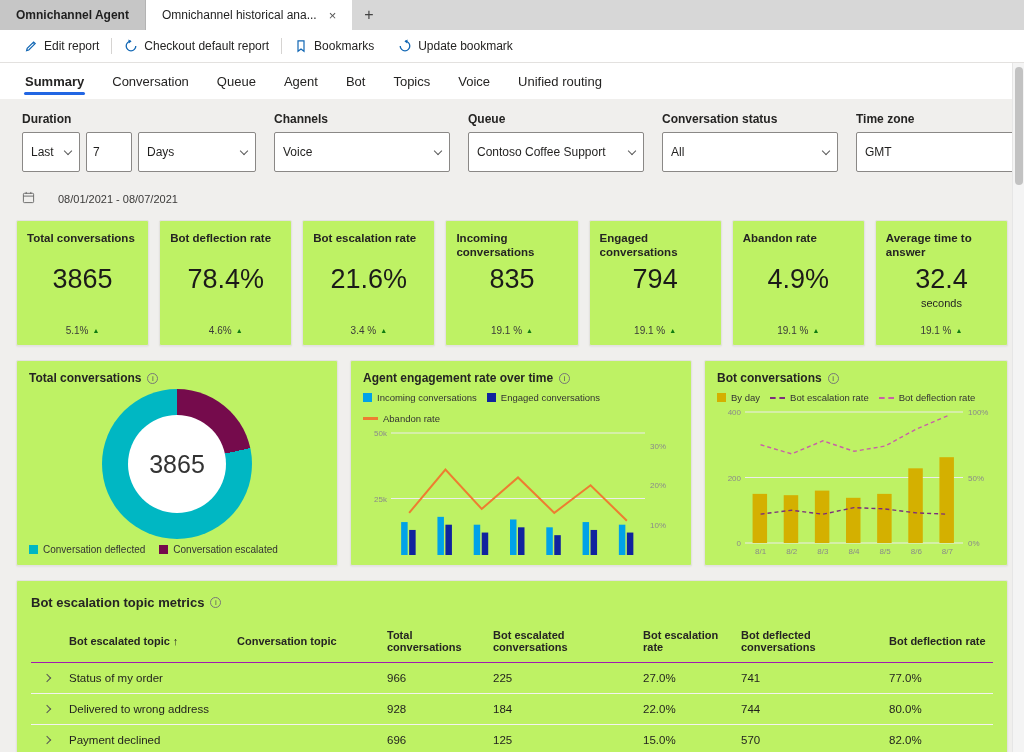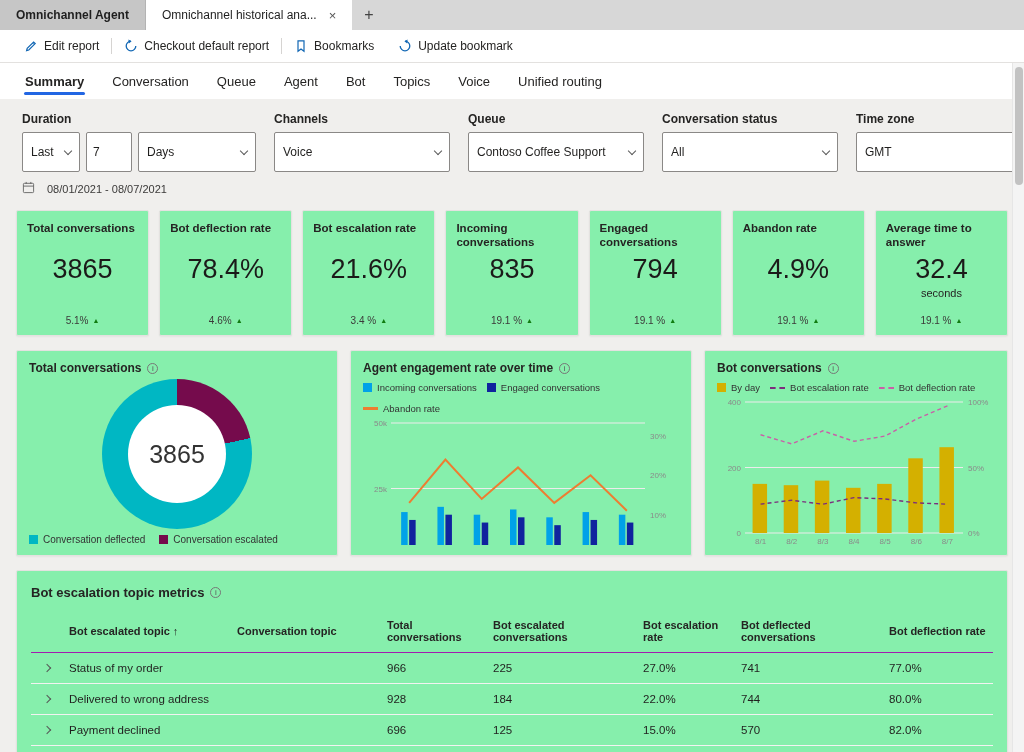--- a/index.html
+++ b/index.html
@@ -31,25 +31,25 @@
   .filters { padding:13px 22px 0; }
   .filter-row { display:flex; gap:18px; }
   .fg { display:flex; flex-direction:column; gap:6px; }
   .fg .flabel { font-size:12px; font-weight:700; color:#252423; }
   .controls { display:flex; gap:6px; }
   .dd, .tin { height:40px; background:#fff; border:1px solid #8a8886; border-radius:2px; font-size:12px; color:#201f1e; }
   .dd { display:flex; align-items:center; justify-content:space-between; padding:0 8px; cursor:pointer; }
   .tin { padding:0 6px; width:46px; }
   .dd-sm { width:58px; } .dd-days { width:118px; } .dd-std { width:176px; } .dd-tz { width:176px; }
   .chev-down { width:6px; height:6px; border-right:1.3px solid #5a5a5a; border-bottom:1.3px solid #5a5a5a; transform:rotate(45deg); margin-top:-3px; flex:none; }
-  .daterow { display:flex; align-items:center; gap:12px; margin-top:9px; font-size:11px; color:#3b3a39; }
+  .daterow { display:flex; align-items:center; gap:23px; margin-top:19px; font-size:11px; color:#3b3a39; }
 
   
   .kpi-row { display:flex; gap:10px; padding:14px 16px 0; }
-  .card { background:#86efac; border:1px solid #e4e2e0; border-radius:2px; box-shadow:0 1px 2px rgba(0,0,0,.05); }
+  .card { background:#bef264; border:1px solid #e4e2e0; border-radius:2px; box-shadow:0 1px 2px rgba(0,0,0,.05); }
   .kpi { flex:1; height:126px; padding:10px 10px 9px; display:flex; flex-direction:column; }
   .kpi-title { font-size:11.5px; font-weight:700; color:#252423; line-height:1.25; min-height:29px; }
   .kpi-value { font-size:27px; color:#1b1a19; text-align:center; margin-top:4px; }
   .kpi-unit { font-size:11px; color:#252423; text-align:center; margin-top:2px; }
   .kpi-delta { margin-top:auto; font-size:10px; color:#3b3a39; text-align:right; display:flex; justify-content:center; align-items:center; gap:4px; }
   .tri { color:#107c10; font-size:7px; }
 
   
   .charts-row { display:flex; gap:12px; padding:14px 16px 0; }
   .chart-card { height:206px; padding:10px 12px; display:flex; flex-direction:column; }

